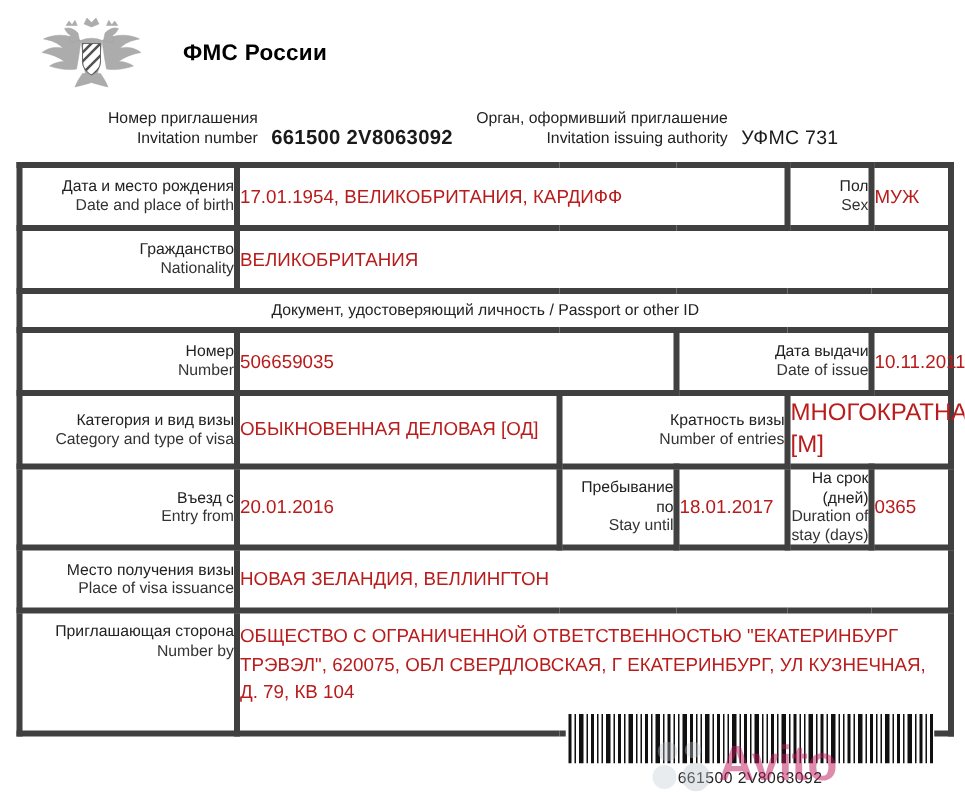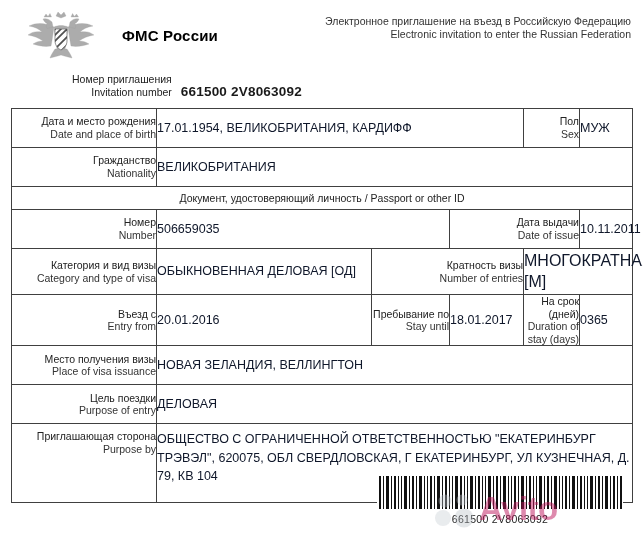--- a/index.html
+++ b/index.html
@@ -81,38 +81,38 @@
   .ns-right .ns-value { font-weight: normal; font-size: 13px; }
 
   
   .doc-table {
     margin: 2px 11px 0 11px;
     border-collapse: collapse;
     width: 621px;
     table-layout: fixed;
   }
   .doc-table td {
-    border: 1px solid #404040;
+    border: 4px solid #404040;
     padding: 0;
     vertical-align: middle;
     height: 38px;
   }
   .lbl {
     text-align: right;
     padding: 3px 6px 3px 4px;
     line-height: 1.2;
     font-size: 10.5px;
     color: #222;
   }
   .lbl .en { color: #333; }
   .val {
     padding: 3px 7px;
     font-size: 12.5px;
     line-height: 1.3;
-    color: #0f172a;
+    color: #b91c1c;
   }
   .val-sm { font-size: 16px; }
   .fullspan {
     text-align: center;
     padding: 2px 6px;
     font-size: 10.5px;
     height: 22px;
     color: #222;
   }
   tr.thin td { height: 22px; }
@@ -214,35 +214,38 @@
           <line x1="58" y1="82" x2="96" y2="44"></line>
           <line x1="66" y1="90" x2="96" y2="60"></line>
           <line x1="78" y1="94" x2="96" y2="76"></line>
         </g>
       </g>
     </svg>
   </div>
 
   <div class="agency-name">ФМС России</div>
 
-  <div class="header-right">
-    <div class="ru">Электронное приглашение на въезд в Российскую Федерацию</div>
-    <div class="en">Electronic invitation to enter the Russian Federation</div>
-  </div>
 </div>
 
 <div class="numstrip">
   <div class="ns-block ns-left">
     <div class="ns-label">
       <div>Номер приглашения</div>
       <div class="en">Invitation number</div>
     </div>
     <div class="ns-value">661500 2V8063092</div>
   </div>
 
+  <div class="ns-block ns-right">
+    <div class="ns-label">
+      <div>Орган, оформивший приглашение</div>
+      <div class="en">Invitation issuing authority</div>
+    </div>
+    <div class="ns-value">УФМС 731</div>
+  </div>
 </div>
 
 <table class="doc-table">
   <colgroup>
     <col style="width:145px">
     <col style="width:215px">
     <col style="width:78px">
     <col style="width:74px">
     <col style="width:56px">
     <col style="width:53px">
@@ -319,32 +322,25 @@
   </tr>
 
   <tr>
     <td class="lbl">
       <div>Место получения визы</div>
       <div class="en">Place of visa issuance</div>
     </td>
     <td class="val" colspan="5">НОВАЯ ЗЕЛАНДИЯ, ВЕЛЛИНГТОН</td>
   </tr>
 
-  <tr>
-    <td class="lbl">
-      <div>Цель поездки</div>
-      <div class="en">Purpose of entry</div>
-    </td>
-    <td class="val" colspan="5">ДЕЛОВАЯ</td>
-  </tr>
 
   <tr class="invite">
     <td class="lbl">
       <div>Приглашающая сторона</div>
-      <div class="en">Purpose by</div>
+      <div class="en">Number by</div>
     </td>
     <td class="val" colspan="5">ОБЩЕСТВО С ОГРАНИЧЕННОЙ ОТВЕТСТВЕННОСТЬЮ "ЕКАТЕРИНБУРГ ТРЭВЭЛ", 620075, ОБЛ СВЕРДЛОВСКАЯ, Г ЕКАТЕРИНБУРГ, УЛ КУЗНЕЧНАЯ, Д. 79, КВ 104</td>
   </tr>
 </tbody>
   </table>
 
 <div class="footer">
   <div class="barcode-area">
     <svg class="barcode" viewBox="0 0 246 33" preserveAspectRatio="none">
       <rect x="0" y="0" width="246" height="33" fill="#ffffff"></rect>

